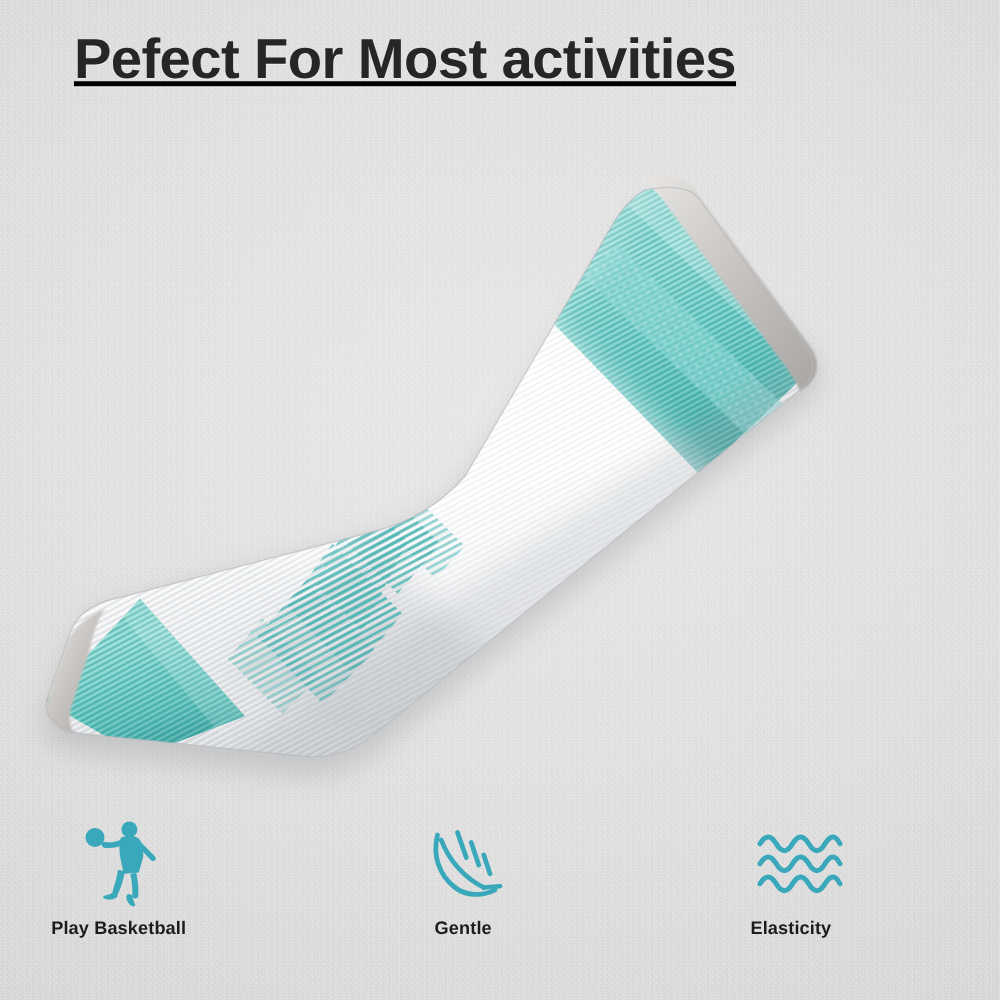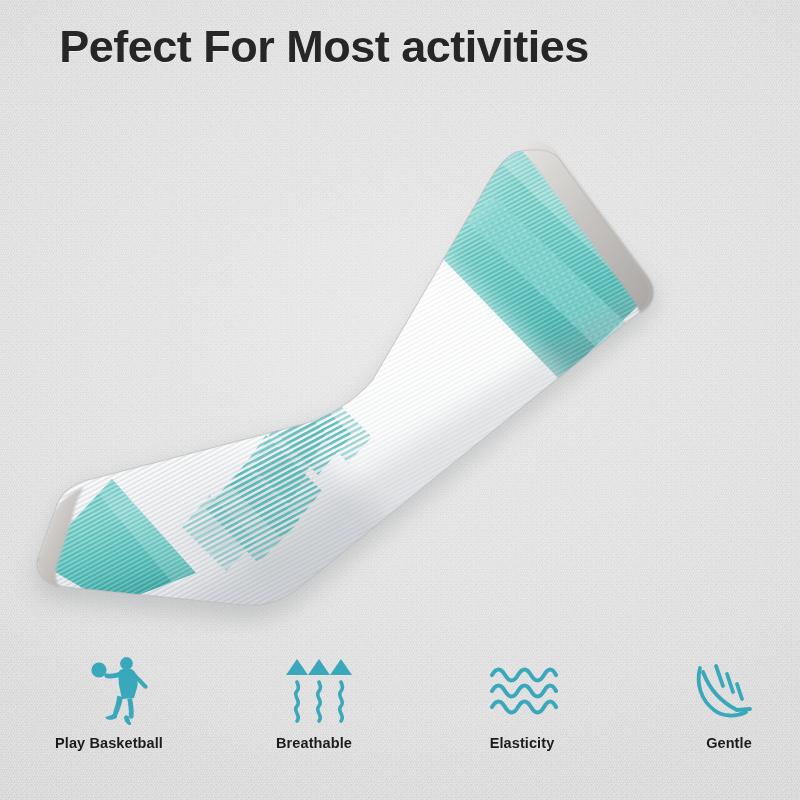--- a/index.html
+++ b/index.html
@@ -39,20 +39,21 @@
     mix-blend-mode: overlay;
   }
 
   
   #header {
     position: absolute;
     top: 0; left: 0;
     width: 648px;
     text-align: center;
     z-index: 5;
+    text-decoration: underline;
   }
   #title {
     margin: 0;
     padding-top: 23px;
     font-size: 45px;
     font-weight: bold;
     letter-spacing: -0.5px;
     color: #262626;
     line-height: 1.08;
     text-shadow: 0 1px 0 rgba(255,255,255,.45);
@@ -87,23 +88,24 @@
     width: 800px;
     height: 130px;
     display: flex;
     z-index: 6;
   }
   .feature {
     flex: 1 1 0;
     position: relative;
     display: flex;
     flex-direction: column;
-    align-items: center;
+    align-items: flex-start;
     padding-left: 18px;
     box-sizing: border-box;
+    margin-left: 23px;
   }
   .feature-icon {
     height: 72px;
     display: flex;
     align-items: center;
     justify-content: center;
     margin-left: 14px;
   }
   .feature-label {
     font-size: 14.5px;
@@ -315,67 +317,50 @@
 
             <path d="M46 43 c1.3 6.4 2 12.6 1.6 18.6 c-0.1 1.8 -1.8 2.7 -3.2 1.9 c-1.1-0.6 -1.5-1.8 -1.5-3 c0.1-5.6 -0.5-11.2 -1.6-16.4 Z"></path>
 
             <path d="M43.2 61.4 c0 2 0.5 4.6 1.6 6.4 c0.9 1.5 0 2.6 -1.6 2.2 c-2.9-0.8 -5-4.4 -5.1-7.4 c0-1.4 1-2.4 2.3-2.4 Z"></path>
           </g>
         </svg>
       </div>
       <div class="feature-label">Play Basketball</div>
     </div>
 
-    <div class="feature f-breathable">
+
+    <div class="feature f-gentle">
       <div class="feature-icon">
-        <svg width="70" height="72" viewBox="0 0 70 72" xmlns="http://www.w3.org/2000/svg">
-          <g fill="none" stroke="#3aa8bb" stroke-width="3.6" stroke-linecap="round">
-            <path d="M11 66 c5-5 -5-10 0-15 c5-5 -5-10 0-15 c3-3 1-6 0-9"></path>
-            <path d="M33 66 c5-5 -5-10 0-15 c5-5 -5-10 0-15 c3-3 1-6 0-9"></path>
-            <path d="M55 66 c5-5 -5-10 0-15 c5-5 -5-10 0-15 c3-3 1-6 0-9"></path>
-          </g>
-          <g fill="#3aa8bb">
-            <polygon points="11,4 22,20 0,20"></polygon>
-            <polygon points="33,4 44,20 22,20"></polygon>
-            <polygon points="55,4 66,20 44,20"></polygon>
+        <svg width="66" height="62" viewBox="0 0 66 62" xmlns="http://www.w3.org/2000/svg">
+          <g fill="none" stroke="#3aa8bb" stroke-width="3.8" stroke-linecap="round" stroke-linejoin="round">
+
+            <path d="M6 8 c-4 16 1 32 14 42 c9 7 22 7 32 2"></path>
+
+            <path d="M9 12 c6 16 18 30 34 38"></path>
+
+            <path d="M22 6 l7 20"></path>
+            <path d="M33 14 l6 18"></path>
+            <path d="M43 24 l5 15"></path>
+
+            <path d="M43 50 l13 -1"></path>
           </g>
         </svg>
       </div>
-      <div class="feature-label">Breathable</div>
+      <div class="feature-label">Gentle</div>
     </div>
 
     <div class="feature f-elasticity">
       <div class="feature-icon">
         <svg width="72" height="56" viewBox="0 0 72 56" xmlns="http://www.w3.org/2000/svg">
           <g fill="none" stroke="#3aa8bb" stroke-width="4" stroke-linecap="round">
             <path d="M4 12 q6.5 -11 13 0 t13 0 t13 0 t13 0 t12 0"></path>
             <path d="M4 28 q6.5 -11 13 0 t13 0 t13 0 t13 0 t12 0"></path>
             <path d="M4 44 q6.5 -11 13 0 t13 0 t13 0 t13 0 t12 0"></path>
           </g>
         </svg>
       </div>
       <div class="feature-label">Elasticity</div>
     </div>
 
-    <div class="feature f-gentle">
-      <div class="feature-icon">
-        <svg width="66" height="62" viewBox="0 0 66 62" xmlns="http://www.w3.org/2000/svg">
-          <g fill="none" stroke="#3aa8bb" stroke-width="3.8" stroke-linecap="round" stroke-linejoin="round">
-
-            <path d="M6 8 c-4 16 1 32 14 42 c9 7 22 7 32 2"></path>
-
-            <path d="M9 12 c6 16 18 30 34 38"></path>
-
-            <path d="M22 6 l7 20"></path>
-            <path d="M33 14 l6 18"></path>
-            <path d="M43 24 l5 15"></path>
-
-            <path d="M43 50 l13 -1"></path>
-          </g>
-        </svg>
-      </div>
-      <div class="feature-label">Gentle</div>
-    </div>
-
   </div>
 
   <div id="grain"></div>
 </div>
 
 </body></html>

